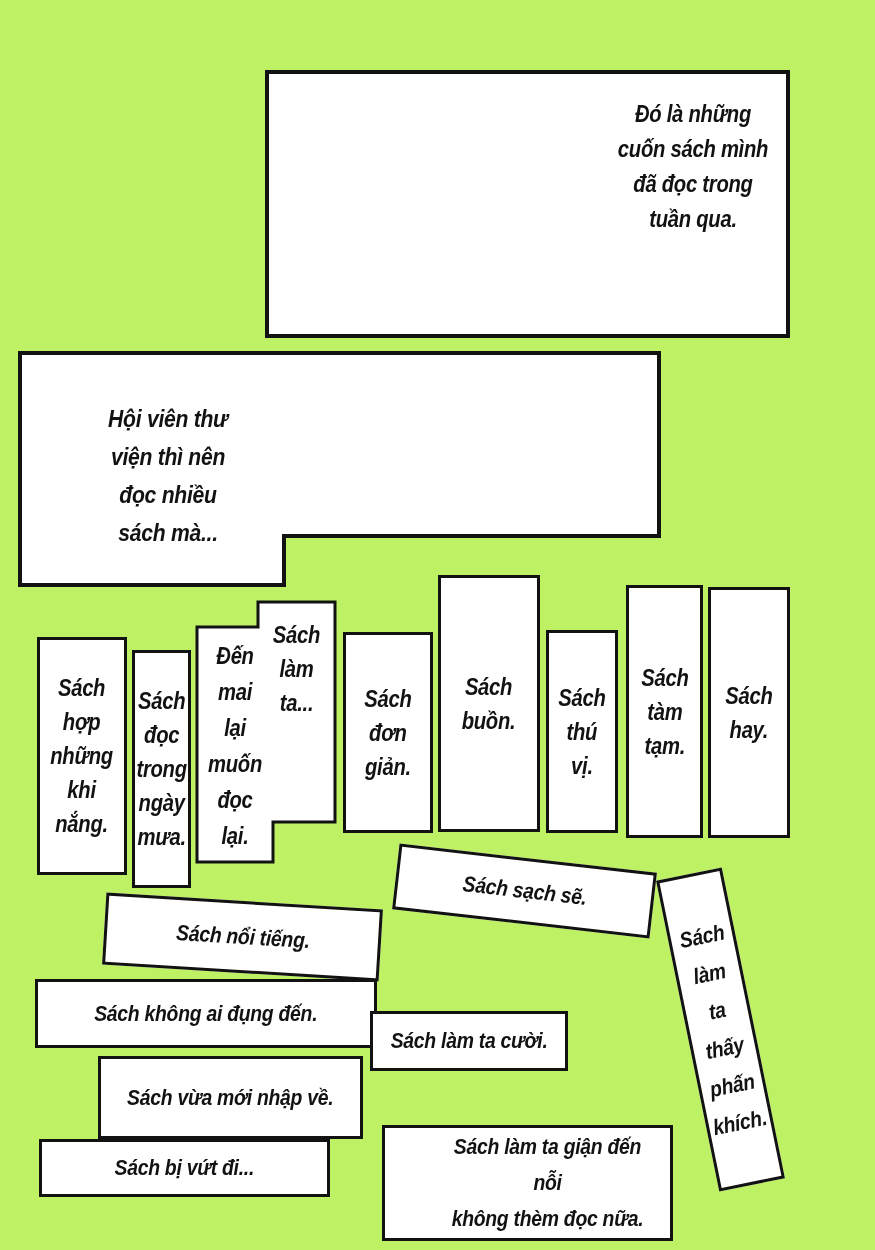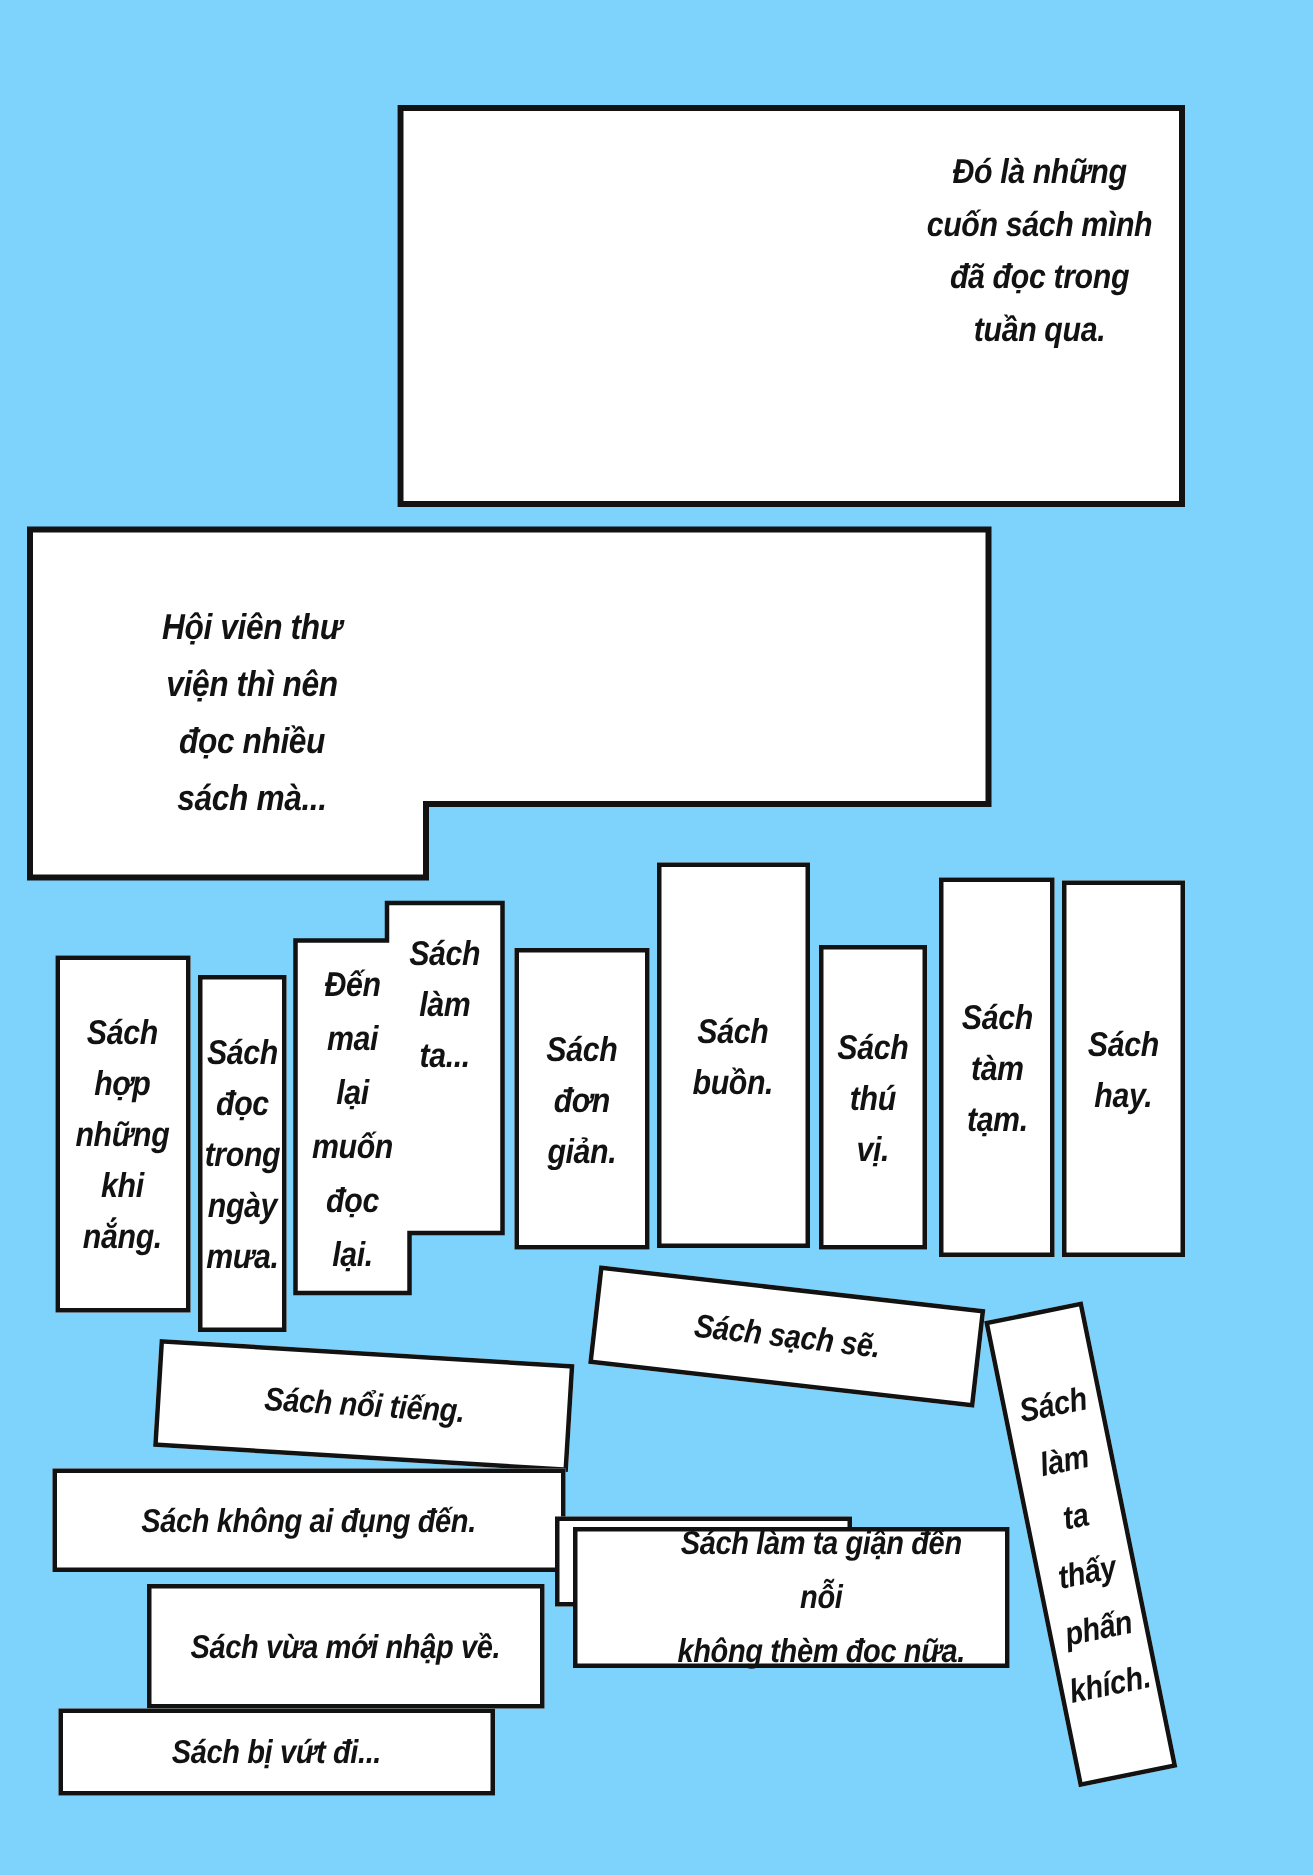--- a/index.html
+++ b/index.html
@@ -1,17 +1,17 @@
 <!DOCTYPE html>
 <html><head>
 <meta charset="utf-8">
 <style>
   html,body{margin:0;padding:0;background:#ffffff;}
   #page{
-    position:relative;width:875px;height:1250px;background:#7dd3fc;
+    position:relative;width:875px;height:1250px;background:#bef264;
     overflow:hidden;font-family:"Liberation Sans",sans-serif;
   }
   .box{
     position:absolute;background:#fff;border:3px solid #121212;
     box-sizing:border-box;display:flex;align-items:center;justify-content:center;
     z-index:1;
   }
   .panel{border-width:4px;}
   .txt{
     font-family:"Liberation Sans",sans-serif;font-weight:bold;font-style:italic;
@@ -44,21 +44,21 @@
   #spine-8{left:626px;top:585px;width:77px;height:253px;}
   #spine-9{left:708px;top:587px;width:82px;height:251px;}
 
   
   #label-1{left:395px;top:858px;width:259px;height:66px;transform:rotate(6.5deg);z-index:2;}
   #label-2{left:104px;top:901px;width:277px;height:72px;transform:rotate(3.5deg);}
   #label-3{left:408px;top:941px;width:230px;height:63px;}
   #label-4{left:35px;top:979px;width:342px;height:69px;}
   #label-5{left:370px;top:1011px;width:198px;height:60px;}
   #label-6{left:98px;top:1056px;width:265px;height:83px;}
-  #label-7{left:382px;top:1018px;width:291px;height:94px;padding-left:40px;}
+  #label-7{left:382px;top:1125px;width:291px;height:116px;padding-left:40px;}
   #label-7 .txt{line-height:36px;}
   #label-8{left:39px;top:1139px;width:291px;height:58px;}
   #label-9{left:687px;top:871px;width:67px;height:317px;transform:rotate(-11.5deg);}
   #label-9 .txt{font-size:22px;line-height:38px;}
 </style>
 </head>
 <body>
 
 <div id="page">
 

